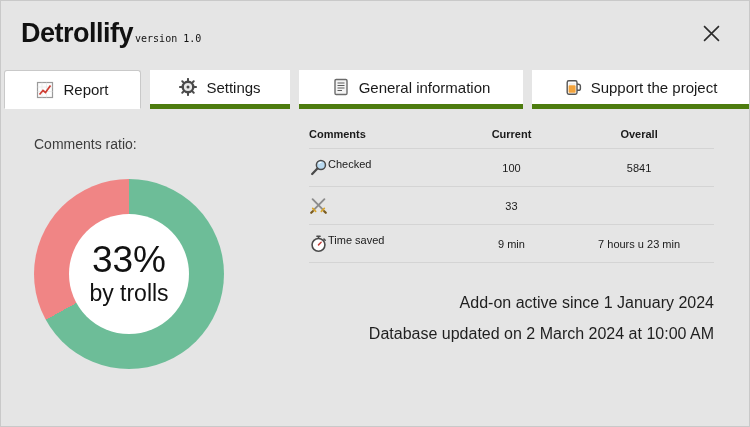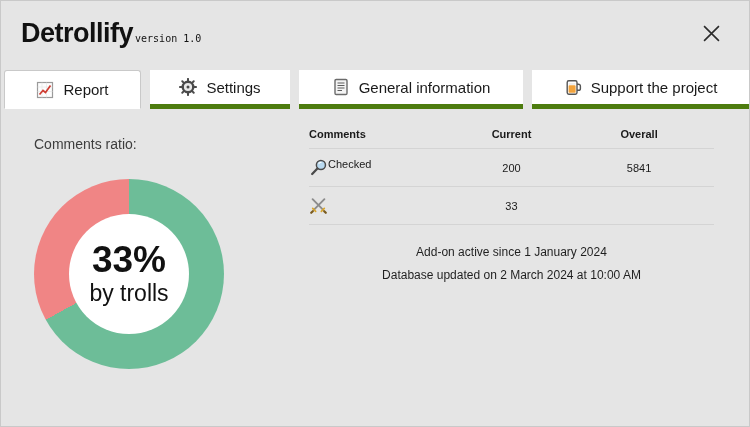--- a/index.html
+++ b/index.html
@@ -45,38 +45,38 @@
     position:relative; width:190px; height:190px; border-radius:50%;
     margin-top:27px;
   }
   .donut::before{
     content:""; position:absolute; inset:35px; background:#fff; border-radius:50%;
   }
   .donut-center{
     position:absolute; inset:0; display:flex; flex-direction:column;
     align-items:center; justify-content:center; text-align:center;
   }
-  .donut-value{ font-size:37px; font-weight:700; color:#111; line-height:1; }
+  .donut-value{ font-size:37px; font-weight:400; color:#111; line-height:1; }
   .donut-caption{ font-size:23px; color:#111; margin-top:2px; }
 
   .right-col{ flex:1; margin-left:80px; }
 
   .stats-table{ margin-top:15px; font-size:11px; }
   .trow{
     display:grid; grid-template-columns:37% 26% 37%; align-items:center;
     border-bottom:1px solid #d4d4d4;
   }
   .trow.head{ font-weight:700; }
   .trow.head > div{ padding:4px 0 8px; }
   .trow.body > div{ padding:9px 0; }
   .cell-label{ display:flex; }
   .cell-num{ text-align:center; }
   .ricon{ display:flex; flex:0 0 auto; }
 
-  .footer-notes{ margin-top:16px; text-align:center; font-size:12px; color:#1f1f1f; line-height:1.95; }
+  .footer-notes{ margin-top:24px; text-align:right; font-size:16px; color:#1f1f1f; line-height:1.95; }
 </style>
 </head>
 <body>
 
 <div class="popup">
 
   <div class="header">
     <span class="app-title">Detrollify</span>
     <span class="app-version">version 1.0</span>
   </div>
@@ -156,37 +156,52 @@
           <div class="cell-label">
             <span class="ricon">
               <svg width="19" height="19" viewBox="0 0 18 18">
                 <circle cx="11.3" cy="6.6" r="4.3" fill="#b9d9ef" stroke="#4a4a4a" stroke-width="1.4"></circle>
                 <path d="M9.4 5.1a2.7 2.7 0 0 1 2.1-1" stroke="#fff" stroke-width="1" fill="none" stroke-linecap="round"></path>
                 <path d="M8 10L3 15.1" stroke="#4a4a4a" stroke-width="2.2" stroke-linecap="round"></path>
               </svg>
             </span>
             <span>Checked</span>
           </div>
-          <div class="cell-num">200</div>
+          <div class="cell-num">100</div>
           <div class="cell-num">5841</div>
         </div>
 
         <div class="trow body">
           <div class="cell-label">
             <span class="ricon">
               <svg width="19" height="19" viewBox="0 0 18 18">
                 <path d="M3.4 3l10 10.2M14.6 3l-10 10.2" stroke="#8c8c8c" stroke-width="1.8" stroke-linecap="round"></path>
                 <path d="M11.7 14.5l2.8-2.8M3.5 11.7l2.8 2.8" stroke="#d9a62e" stroke-width="1.6" stroke-linecap="round"></path>
                 <path d="M14.4 14.4l1.5 1.5M3.6 14.4l-1.5 1.5" stroke="#7a5b1e" stroke-width="2.1" stroke-linecap="round"></path>
               </svg>
             </span>
           </div>
           <div class="cell-num">33</div>
         </div>
 
+        <div class="trow body">
+          <div class="cell-label">
+            <span class="ricon">
+              <svg width="19" height="19" viewBox="0 0 18 18">
+                <circle cx="9" cy="10.3" r="6.1" fill="#fff" stroke="#4a4a4a" stroke-width="1.5"></circle>
+                <path d="M7.5 2.1h3M9 2.1v2" stroke="#4a4a4a" stroke-width="1.5" stroke-linecap="round"></path>
+                <path d="M14.2 4.8l1.1 1.1" stroke="#4a4a4a" stroke-width="1.5" stroke-linecap="round"></path>
+                <path d="M9 10.3l2.5-2.5" stroke="#c2403a" stroke-width="1.4" stroke-linecap="round"></path>
+              </svg>
+            </span>
+            <span>Time saved</span>
+          </div>
+          <div class="cell-num">9 min</div>
+          <div class="cell-num">7 hours u 23 min</div>
+        </div>
       </div>
 
       <div class="footer-notes">
         <div>Add-on active since 1 January 2024</div>
         <div>Database updated on 2 March 2024 at 10:00 AM</div>
       </div>
     </div>
   </div>
 </div>
 

